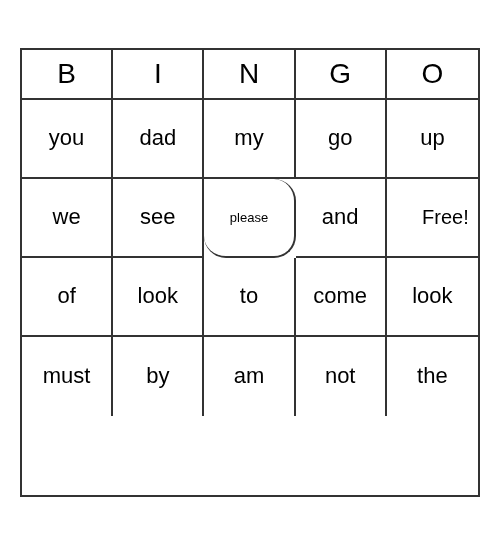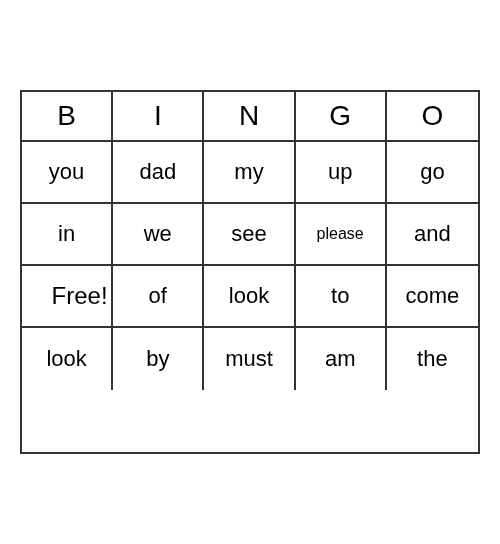--- a/index.html
+++ b/index.html
@@ -48,67 +48,68 @@
       grid-template-rows: repeat(5, 1fr);
     }
 
     .bingo-cell {
       border-right: 2px solid #333;
       border-bottom: 2px solid #333;
       text-align: center;
       display: flex;
       align-items: center;
       justify-content: center;
-      height: 62px;
+      height: 79px;
       font-size: 22px;
     }
 
     .bingo-cell:nth-child(5n) {
       border-right: none;
     }
 
     .bingo-cell:nth-last-child(-n+5) {
       border-bottom: none;
     }
 
     .bingo-cell.small-text {
-      font-size: 16px;
+      font-size: 13px;
+      border-radius: 22px;
     }
 
     .bingo-cell.free {
-      font-size: 24px;
+      font-size: 20px;
       padding-left: 26px;
     }
   </style>
 </head>
 <body>
 
 <div class="bingo-card">
   <div class="bingo-header">
   <div class="bingo-header-cell">B</div>
       <div class="bingo-header-cell">I</div>
       <div class="bingo-header-cell">N</div>
       <div class="bingo-header-cell">G</div>
       <div class="bingo-header-cell">O</div>
     </div>
   <div class="bingo-grid">
   <div class="bingo-cell">you</div>
       <div class="bingo-cell">dad</div>
       <div class="bingo-cell">my</div>
+      <div class="bingo-cell">go</div>
       <div class="bingo-cell">up</div>
-      <div class="bingo-cell">go</div>
-      <div class="bingo-cell">in</div>
       <div class="bingo-cell">we</div>
       <div class="bingo-cell">see</div>
       <div class="bingo-cell small-text">please</div>
       <div class="bingo-cell">and</div>
       <div class="bingo-cell free">Free!</div>
       <div class="bingo-cell">of</div>
       <div class="bingo-cell">look</div>
       <div class="bingo-cell">to</div>
       <div class="bingo-cell">come</div>
       <div class="bingo-cell">look</div>
+      <div class="bingo-cell">must</div>
       <div class="bingo-cell">by</div>
-      <div class="bingo-cell">must</div>
       <div class="bingo-cell">am</div>
+      <div class="bingo-cell">not</div>
       <div class="bingo-cell">the</div>
     </div>
 </div>
 
 </body></html>

